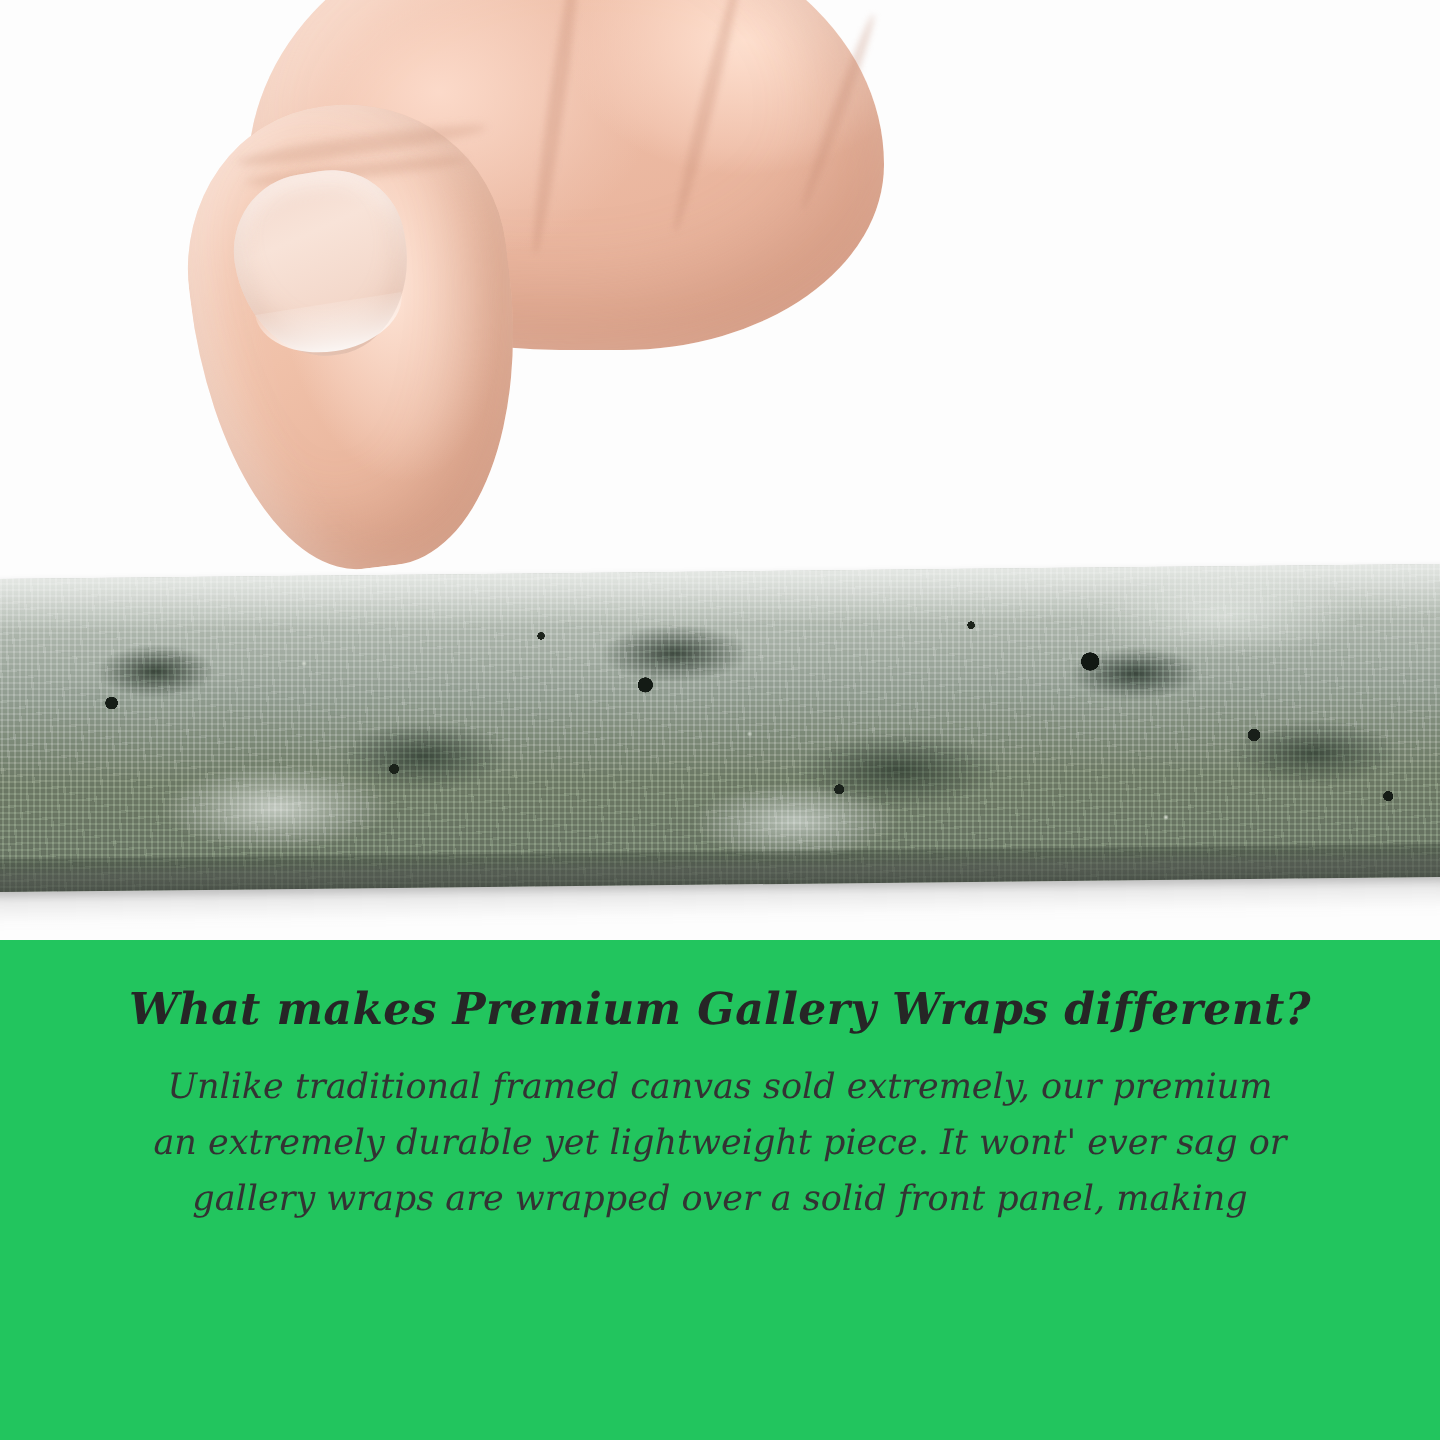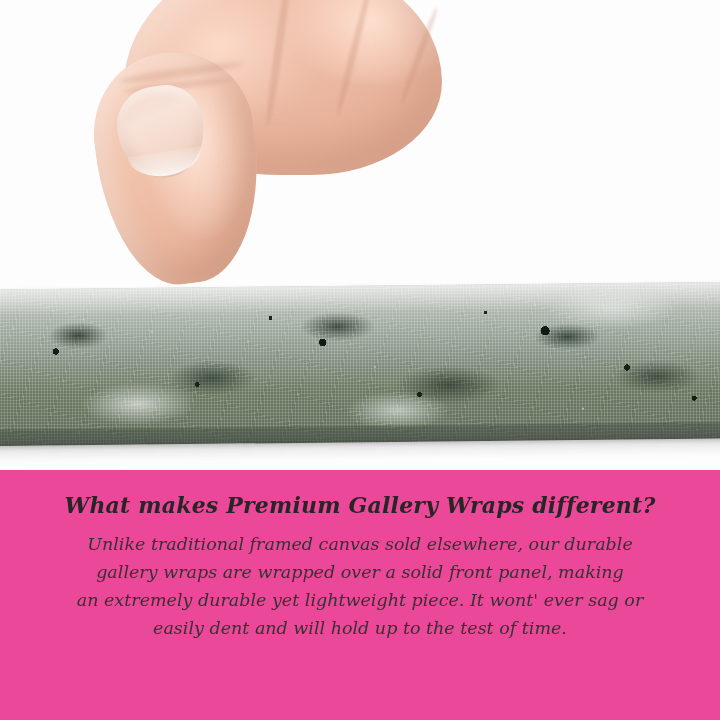--- a/index.html
+++ b/index.html
@@ -10,21 +10,21 @@
   body {
     width: 720px;
     height: 720px;
     overflow: hidden;
     font-family: "Liberation Sans", sans-serif;
   }
   .promo-card {
     position: relative;
     width: 720px;
     height: 720px;
-    background: #ec4899;
+    background: #22c55e;
     overflow: hidden;
   }
 
   
   .photo-area {
     position: absolute;
     left: 0;
     top: 0;
     width: 720px;
     height: 470px;
@@ -246,20 +246,19 @@
       <div class="speckles"></div>
       <div class="strip-highlight"></div>
       <div class="strip-bottom-edge"></div>
     </div>
     <div class="strip-shadow"></div>
   </div>
 
   <div class="caption">
     <div class="caption-heading">What makes Premium Gallery Wraps different?</div>
     <div class="caption-body">
-      <span class="line">Unlike traditional framed canvas sold elsewhere, our durable</span>
+      <span class="line">Unlike traditional framed canvas sold extremely, our premium</span>
+      <span class="line">an extremely durable yet lightweight piece. It wont' ever sag or</span>
       <span class="line">gallery wraps are wrapped over a solid front panel, making</span>
-      <span class="line">an extremely durable yet lightweight piece. It wont' ever sag or</span>
-      <span class="line">easily dent and will hold up to the test of time.</span>
     </div>
   </div>
 
 </div>
 
 </body></html>

